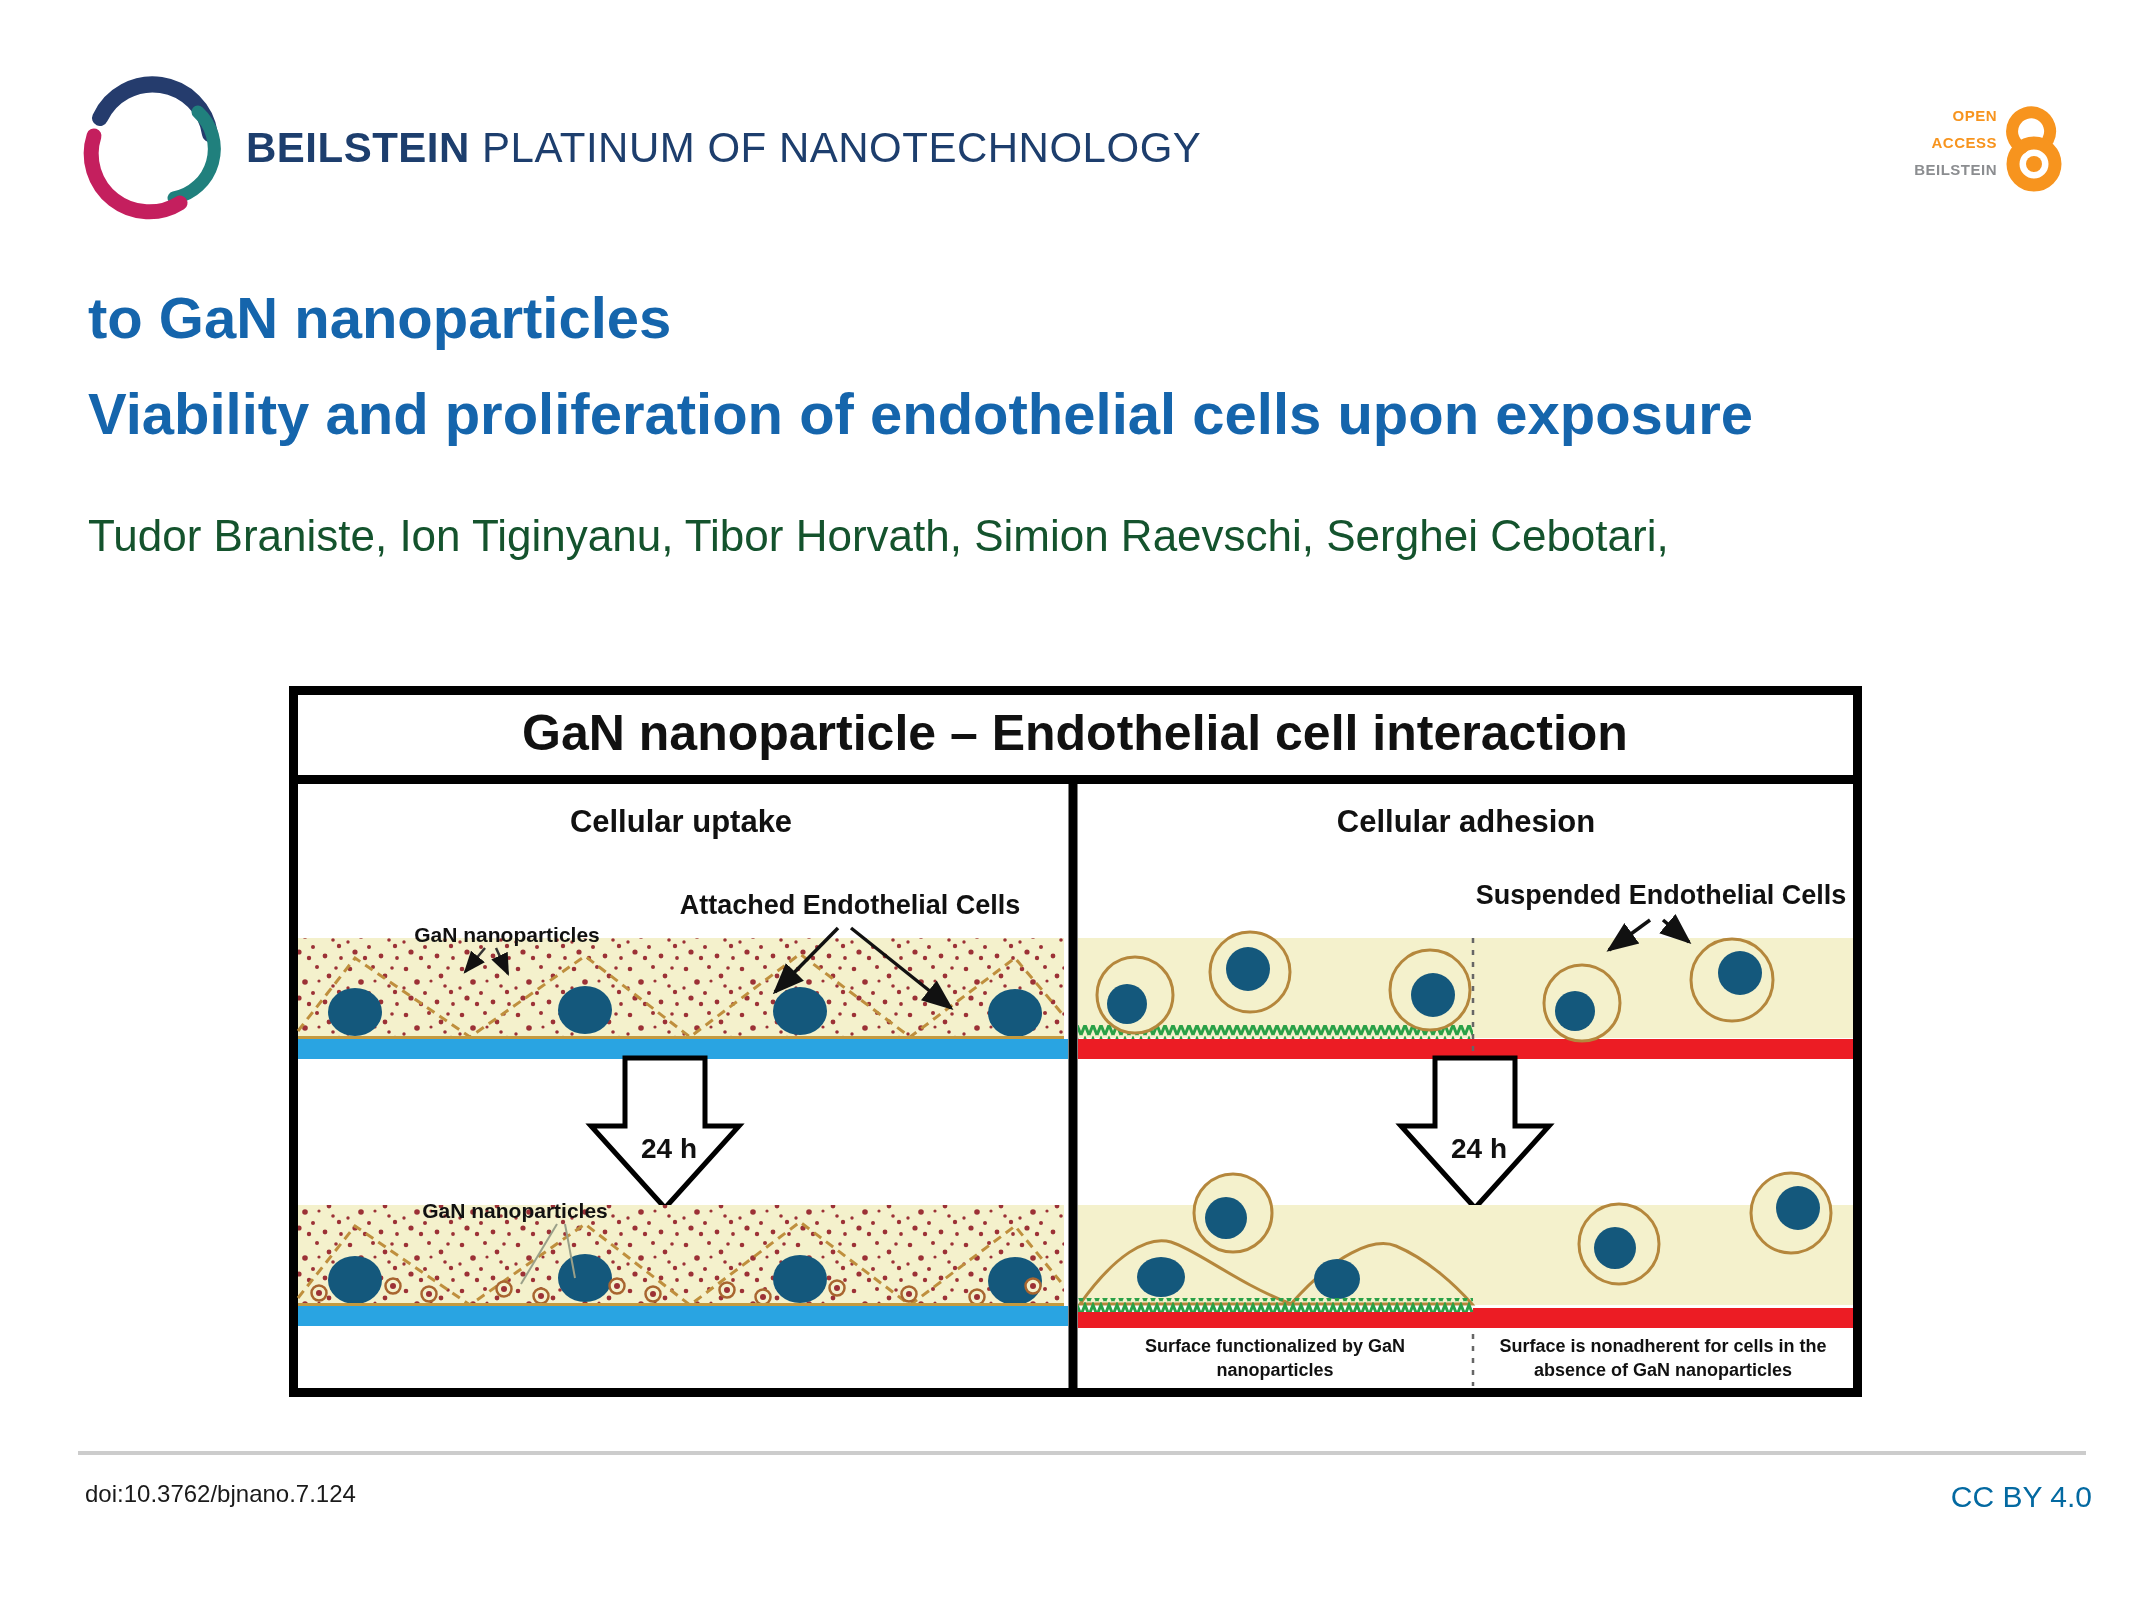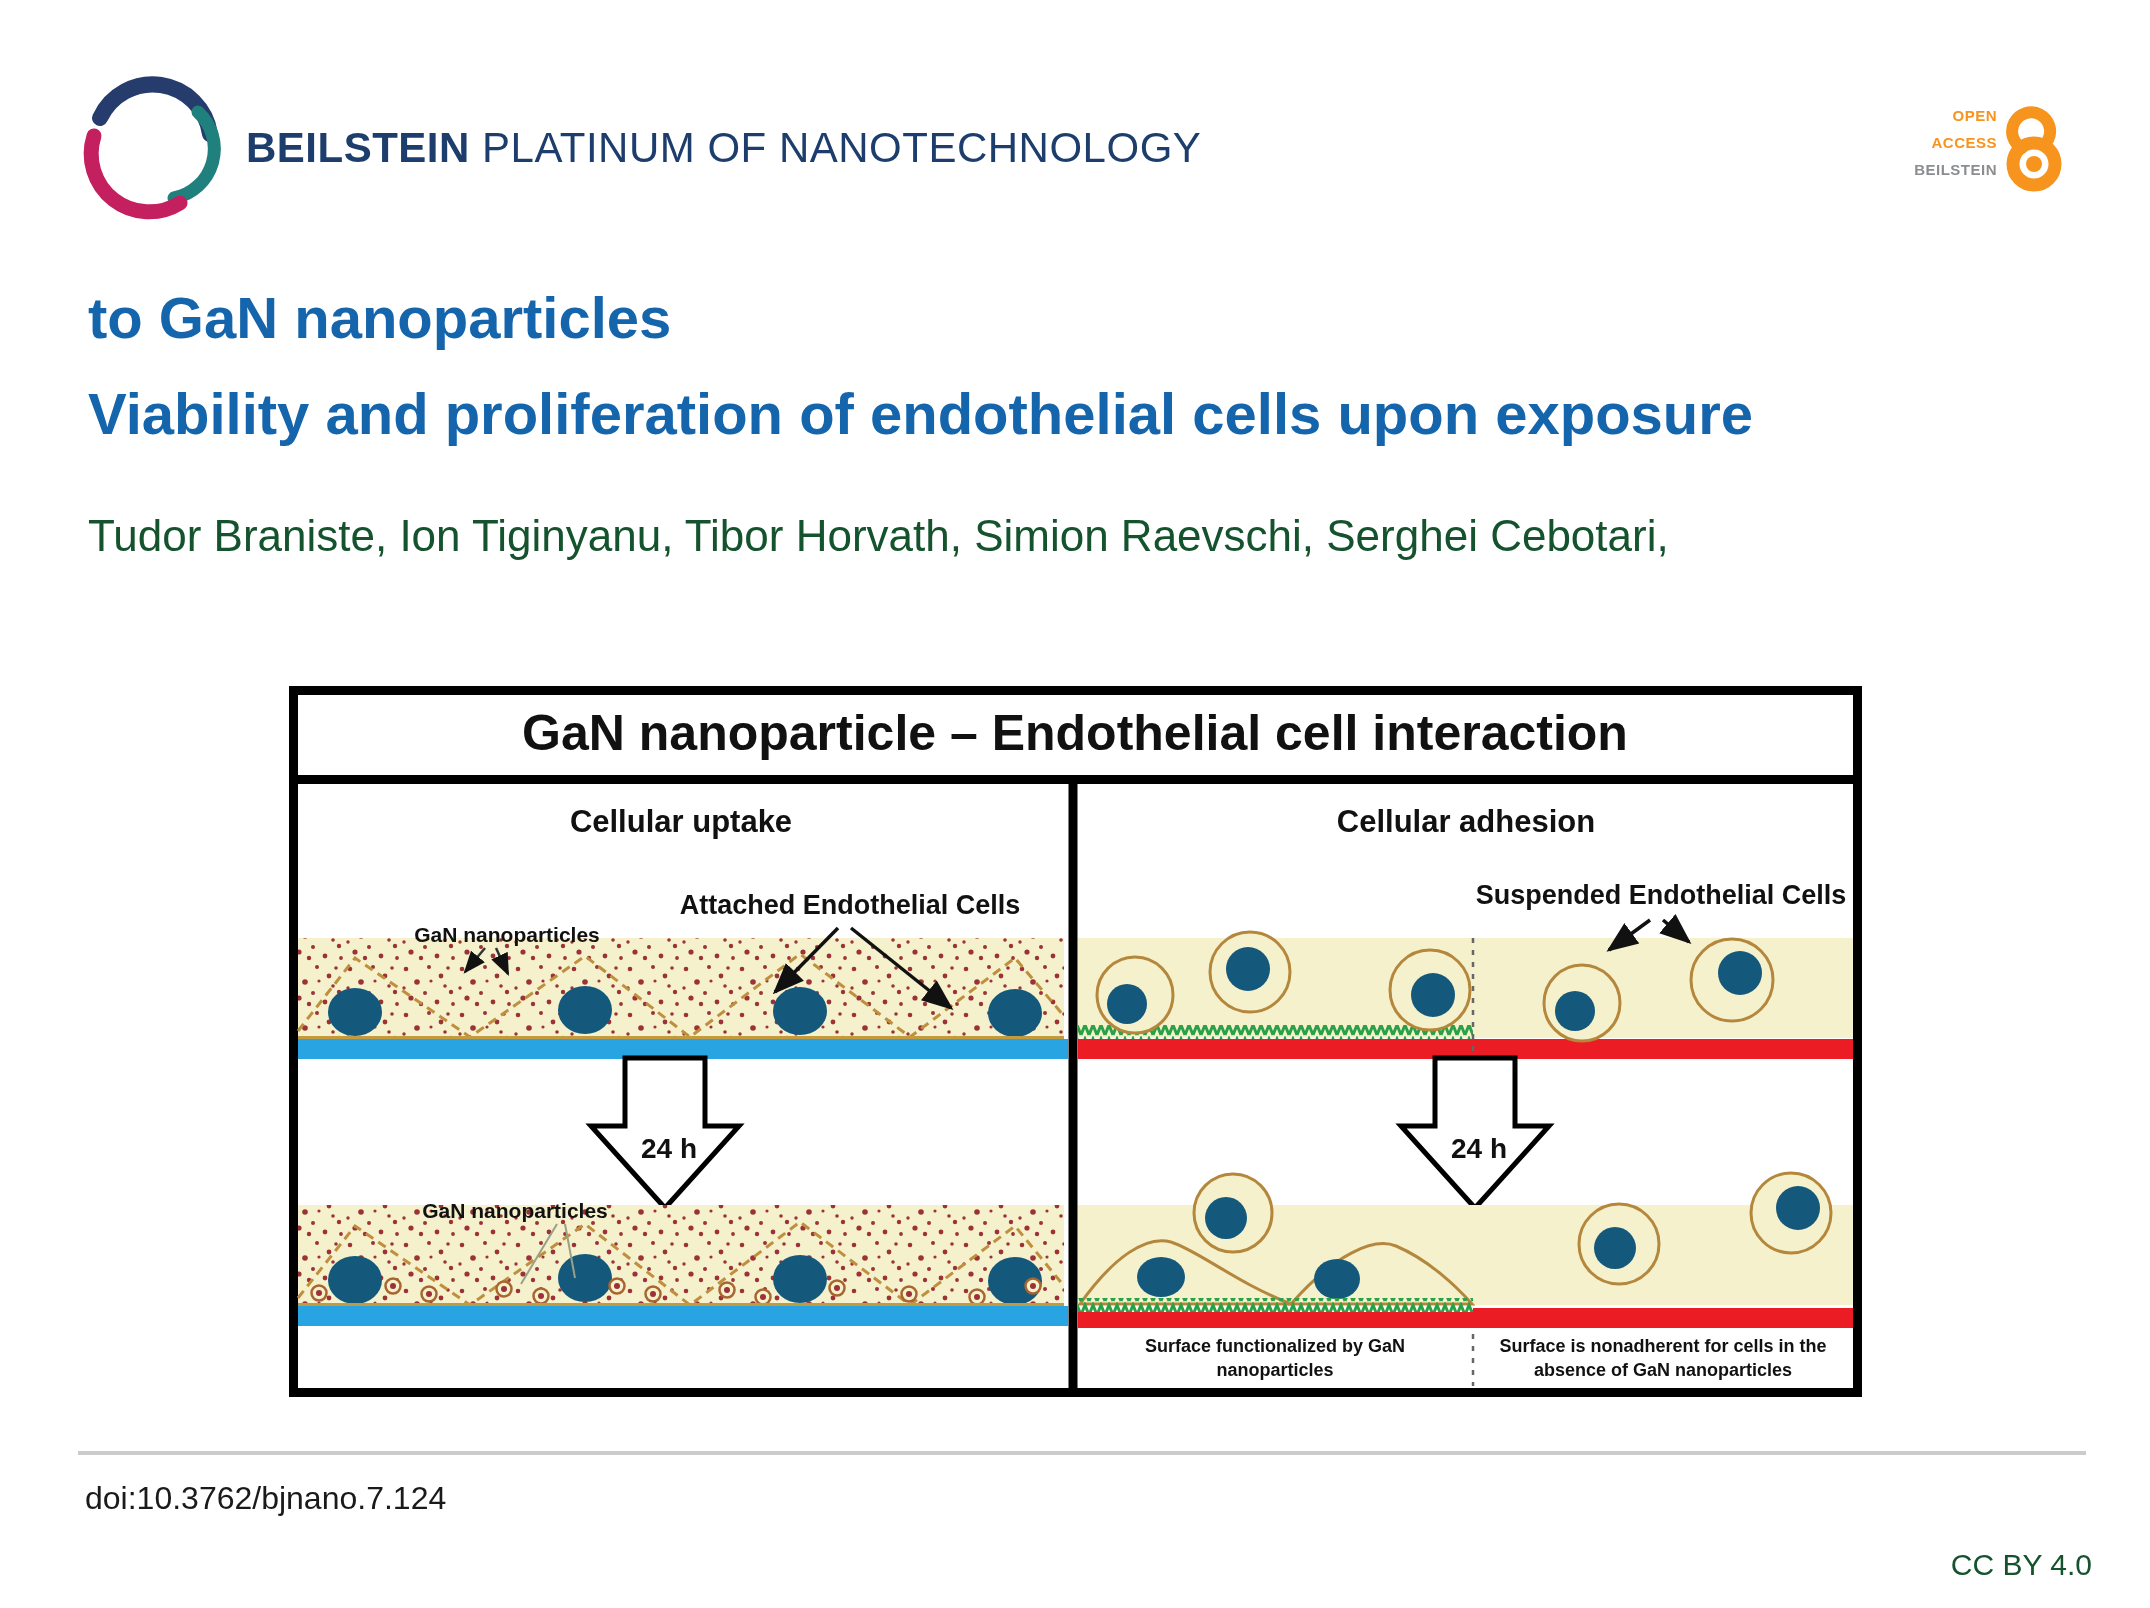--- a/index.html
+++ b/index.html
@@ -20,22 +20,22 @@
   
   svg text{font-family:"Liberation Sans",sans-serif;fill:#111;}
   .fig-title{font-size:50px;font-weight:700;}
   .panel-h{font-size:31px;font-weight:700;}
   .lbl-big{font-size:27px;font-weight:700;}
   .lbl-sm{font-size:21px;font-weight:700;}
   .lbl-cap{font-size:18px;font-weight:700;}
   .lbl-arrow{font-size:28px;font-weight:700;}
   
   .rule{left:78px;top:1451px;width:2008px;height:4px;background:#cccccc;}
-  .doi{left:85px;top:1480px;font-size:32px;color:#1a1a1a;}
-  .ccby{right:58px;top:1548px;font-size:30px;color:#14532d;}
+  .doi{left:85px;top:1480px;font-size:24px;color:#1a1a1a;}
+  .ccby{right:58px;top:1480px;font-size:30px;color:#0369a1;}
 </style>
 </head>
 <body>
 
 <div class="page">
 
   <svg class="abs" style="left:76px;top:70px;" width="152" height="152" viewBox="-76 -76 152 152">
     <path d="M -52,-28 A 58,58 0 0 1 58,-12" fill="none" stroke="#253c6d" stroke-width="16" stroke-linecap="round"></path>
     <path d="M 46,-34 A 50,50 0 0 1 22,52" fill="none" stroke="#20807d" stroke-width="13" stroke-linecap="round"></path>
     <path d="M -58,-10 A 58,58 0 0 0 28,57" fill="none" stroke="#c41f5e" stroke-width="15" stroke-linecap="round"></path>

